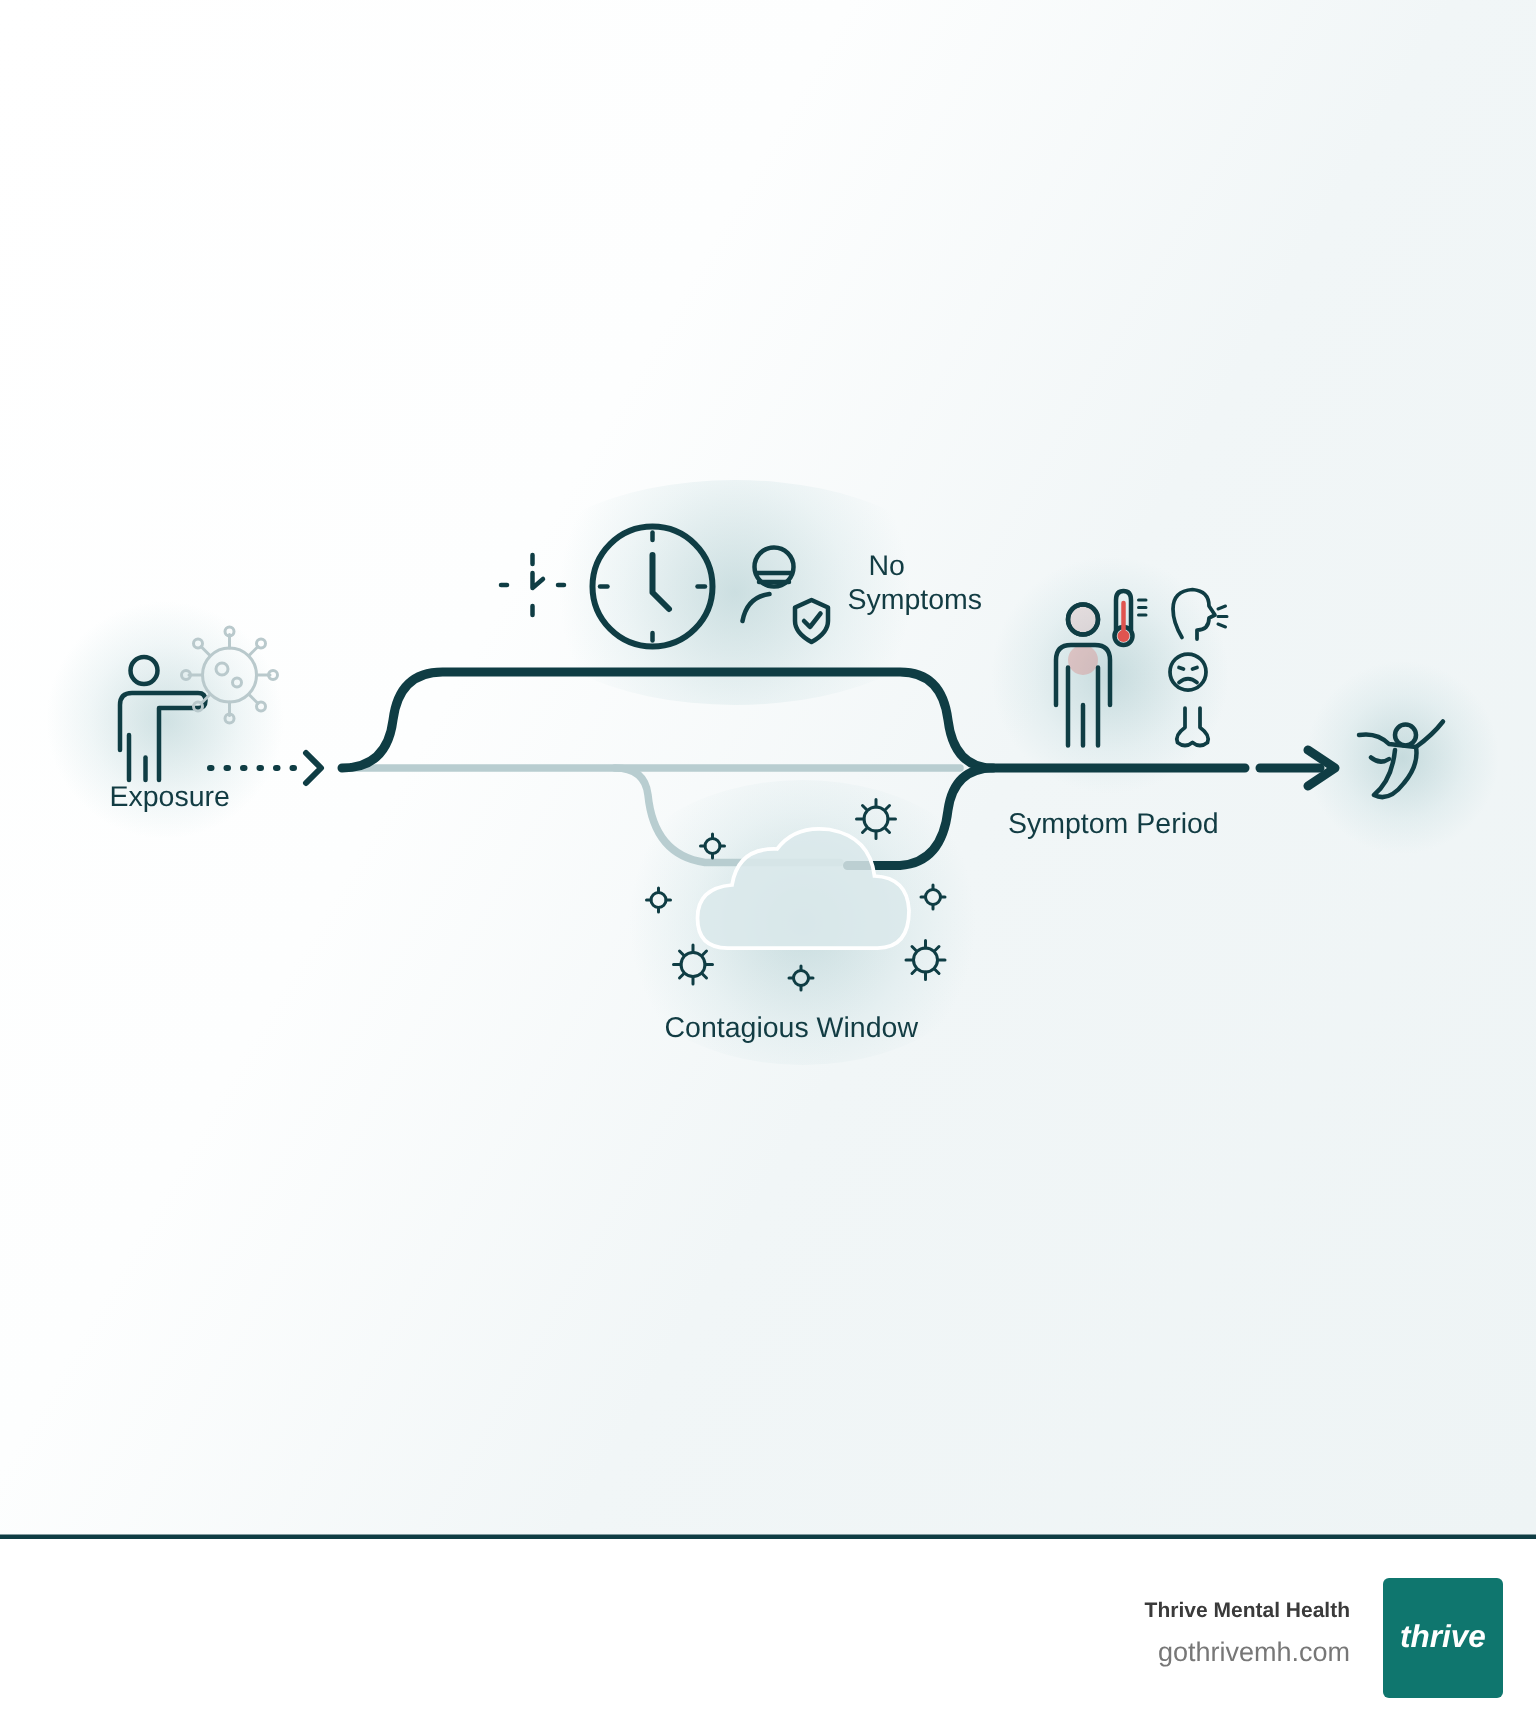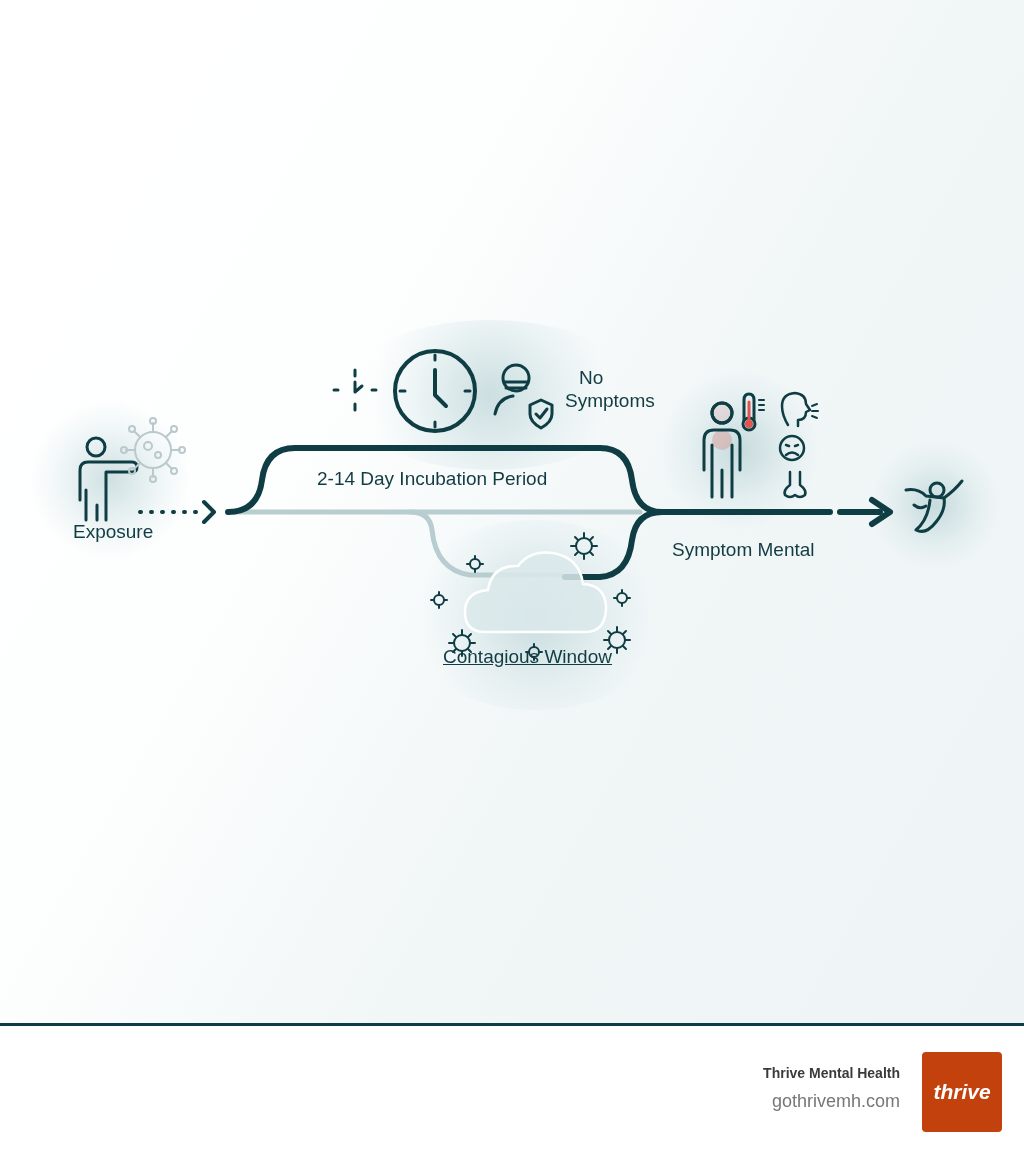--- a/index.html
+++ b/index.html
@@ -28,21 +28,21 @@
     position: absolute; left: 0; top: 1026px; width: 1024px; height: 128px; background: #ffffff;
   }
   .brand-name {
     position: absolute; right: 124px; top: 39px; font-size: 14px; font-weight: bold; color: #3a3a3a; text-align: left;
   }
   .brand-url {
     position: absolute; right: 124px; top: 65px; font-size: 18px; color: #777777; text-align: left;
   }
   .brand-logo {
     position: absolute; left: 922px; top: 26px; width: 80px; height: 80px; border-radius: 4px;
-    background: #c2410c; color: #ffffff; display: flex; align-items: center; justify-content: center;
+    background: #0f766e; color: #ffffff; display: flex; align-items: center; justify-content: center;
     font-size: 21px; font-weight: bold; font-style: italic;
   }
 </style>
 </head>
 <body>
 
 <div class="canvas">
   <div class="glow" style="left:30px;top:400px;width:160px;height:160px;"></div>
   <div class="glow" style="left:340px;top:320px;width:300px;height:150px;"></div>
   <div class="glow" style="left:400px;top:520px;width:270px;height:190px;"></div>
@@ -171,25 +171,24 @@
 
     <g fill="none" stroke="#0f3d44" stroke-width="3" stroke-linecap="round" stroke-linejoin="round">
       <circle cx="937" cy="490" r="7"></circle>
       <path d="M906 490 Q918 488 926 496 L944 498 Q955 490 962 481"></path>
       <path d="M930 500 Q928 520 916 530 Q926 535 936 522 Q946 510 944 498"></path>
       <path d="M914 505 Q920 510 926 506"></path>
     </g>
   </svg>
 
   <div class="label" style="left:73px;top:521px;">Exposure</div>
-  <div class="label" style="left:317px;top:468px;">2-14 Day Incubation Period</div>
   <div class="label" style="left:579px;top:367px;">No</div>
   <div class="label" style="left:565px;top:390px;">Symptoms</div>
-  <div class="label" style="left:443px;top:646px;text-decoration:underline;">Contagious Window</div>
-  <div class="label" style="left:672px;top:539px;">Symptom Mental</div>
+  <div class="label" style="left:443px;top:675px;">Contagious Window</div>
+  <div class="label" style="left:672px;top:539px;">Symptom Period</div>
 </div>
 
 <div class="footer-rule"></div>
 <div class="footer">
   <div class="brand-name">Thrive Mental Health</div>
   <div class="brand-url">gothrivemh.com</div>
   <div class="brand-logo">
     <span>thrive</span>
   </div>
 </div>

